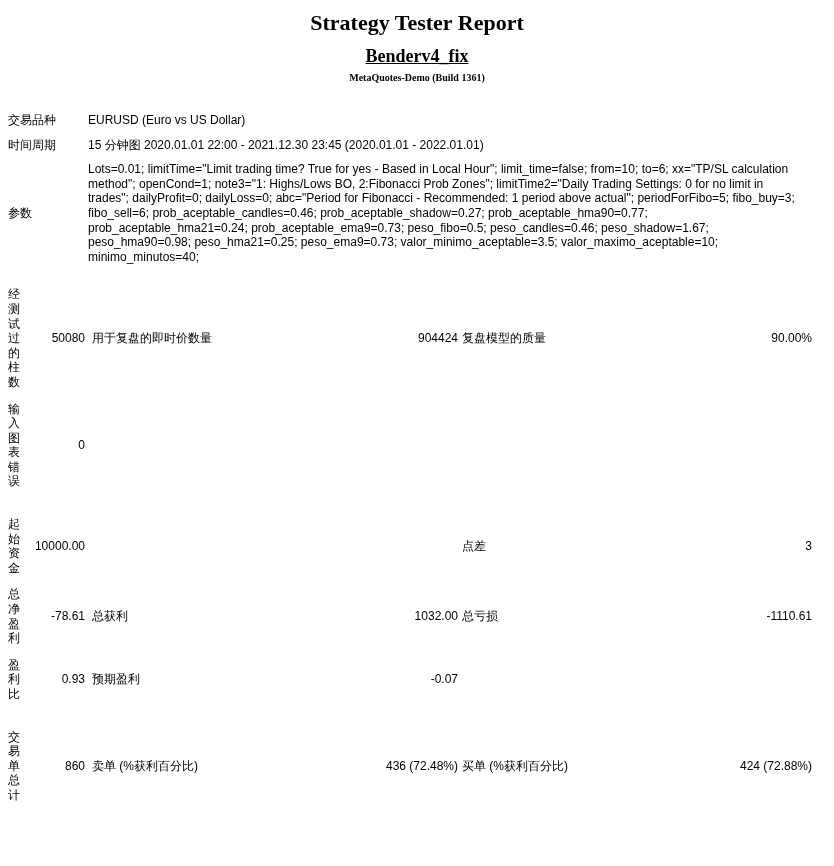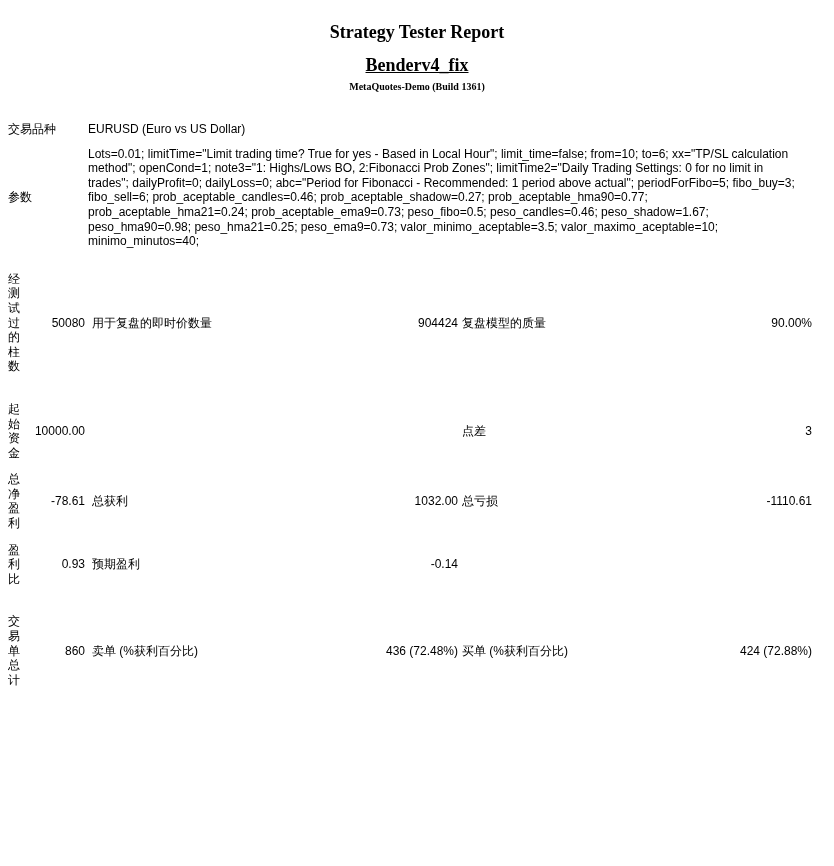--- a/index.html
+++ b/index.html
@@ -10,21 +10,21 @@
   }
   body {
     width: 834px;
     height: 866px;
     overflow: hidden;
     font-family: "Liberation Sans", "DejaVu Sans", sans-serif;
     font-size: 12px;
     line-height: 14.6px;
   }
   .hdr { text-align: center; font-family: "Liberation Serif", "DejaVu Serif", serif; font-weight: bold; }
-  .page-title    { margin-top: 21px;  font-size: 18px; line-height: 22px; text-align: center; }
+  .page-title    { margin-top: 12px;  font-size: 22px; line-height: 22px; text-align: center; }
   .strategy-name { margin-top: 13px;  font-size: 18px; line-height: 18px; text-decoration: underline; }
   .server-line   { margin-top: 6px;  font-size: 10px; line-height: 13px; }
 
   table { border-collapse: collapse; table-layout: fixed; }
 
   
   .t1 { margin: 24px 0 12px 8px; width: 804px; }
   .t1 td { padding: 5px 0; vertical-align: middle; }
   .t1 .lbl { width: 80px; }
   .t1 .param { white-space: pre-line; }
@@ -45,20 +45,24 @@
 <div class="hdr strategy-name">Benderv4_fix</div>
 <div class="hdr server-line">MetaQuotes-Demo (Build 1361)</div>
 
 <table class="t1">
   <tbody>
       <tr>
     <td class="lbl">交易品种</td>
     <td>EURUSD (Euro vs US Dollar)</td>
   </tr>
   <tr>
+    <td class="lbl">时间周期</td>
+    <td>15 分钟图 2020.01.01 22:00 - 2021.12.30 23:45 (2020.01.01 - 2022.01.01)</td>
+  </tr>
+  <tr>
     <td class="lbl">参数</td>
     <td class="param">Lots=0.01; limitTime="Limit trading time? True for yes - Based in Local Hour"; limit_time=false; from=10; to=6; xx="TP/SL calculation
 method"; openCond=1; note3="1: Highs/Lows BO, 2:Fibonacci Prob Zones"; limitTime2="Daily Trading Settings: 0 for no limit in
 trades"; dailyProfit=0; dailyLoss=0; abc="Period for Fibonacci - Recommended: 1 period above actual"; periodForFibo=5; fibo_buy=3;
 fibo_sell=6; prob_aceptable_candles=0.46; prob_aceptable_shadow=0.27; prob_aceptable_hma90=0.77;
 prob_aceptable_hma21=0.24; prob_aceptable_ema9=0.73; peso_fibo=0.5; peso_candles=0.46; peso_shadow=1.67;
 peso_hma90=0.98; peso_hma21=0.25; peso_ema9=0.73; valor_minimo_aceptable=3.5; valor_maximo_aceptable=10;
 minimo_minutos=40;</td>
   </tr>
 </tbody>
@@ -75,20 +79,28 @@
   </colgroup>
   <tbody>
       <tr>
     <td class="vlbl">经测试过的柱数</td>
     <td class="num v1">50080</td>
     <td>用于复盘的即时价数量</td>
     <td class="num v2">904424</td>
     <td>复盘模型的质量</td>
     <td class="num">90.00%</td>
   </tr>
+  <tr>
+    <td class="vlbl">输入图表错误</td>
+    <td class="num v1">0</td>
+    <td></td>
+    <td class="num v2"></td>
+    <td></td>
+    <td class="num"></td>
+  </tr>
   <tr class="sp">
         <td colspan="6"></td>
       </tr>
   <tr>
     <td class="vlbl">起始资金</td>
     <td class="num v1">10000.00</td>
     <td></td>
     <td class="num v2"></td>
     <td>点差</td>
     <td class="num">3</td>
@@ -98,21 +110,21 @@
     <td class="num v1">-78.61</td>
     <td>总获利</td>
     <td class="num v2">1032.00</td>
     <td>总亏损</td>
     <td class="num">-1110.61</td>
   </tr>
   <tr>
     <td class="vlbl">盈利比</td>
     <td class="num v1">0.93</td>
     <td>预期盈利</td>
-    <td class="num v2">-0.14</td>
+    <td class="num v2">-0.07</td>
     <td></td>
     <td class="num"></td>
   </tr>
   <tr class="sp">
         <td colspan="6"></td>
       </tr>
   <tr>
     <td class="vlbl">交易单总计</td>
     <td class="num v1">860</td>
     <td>卖单 (%获利百分比)</td>

